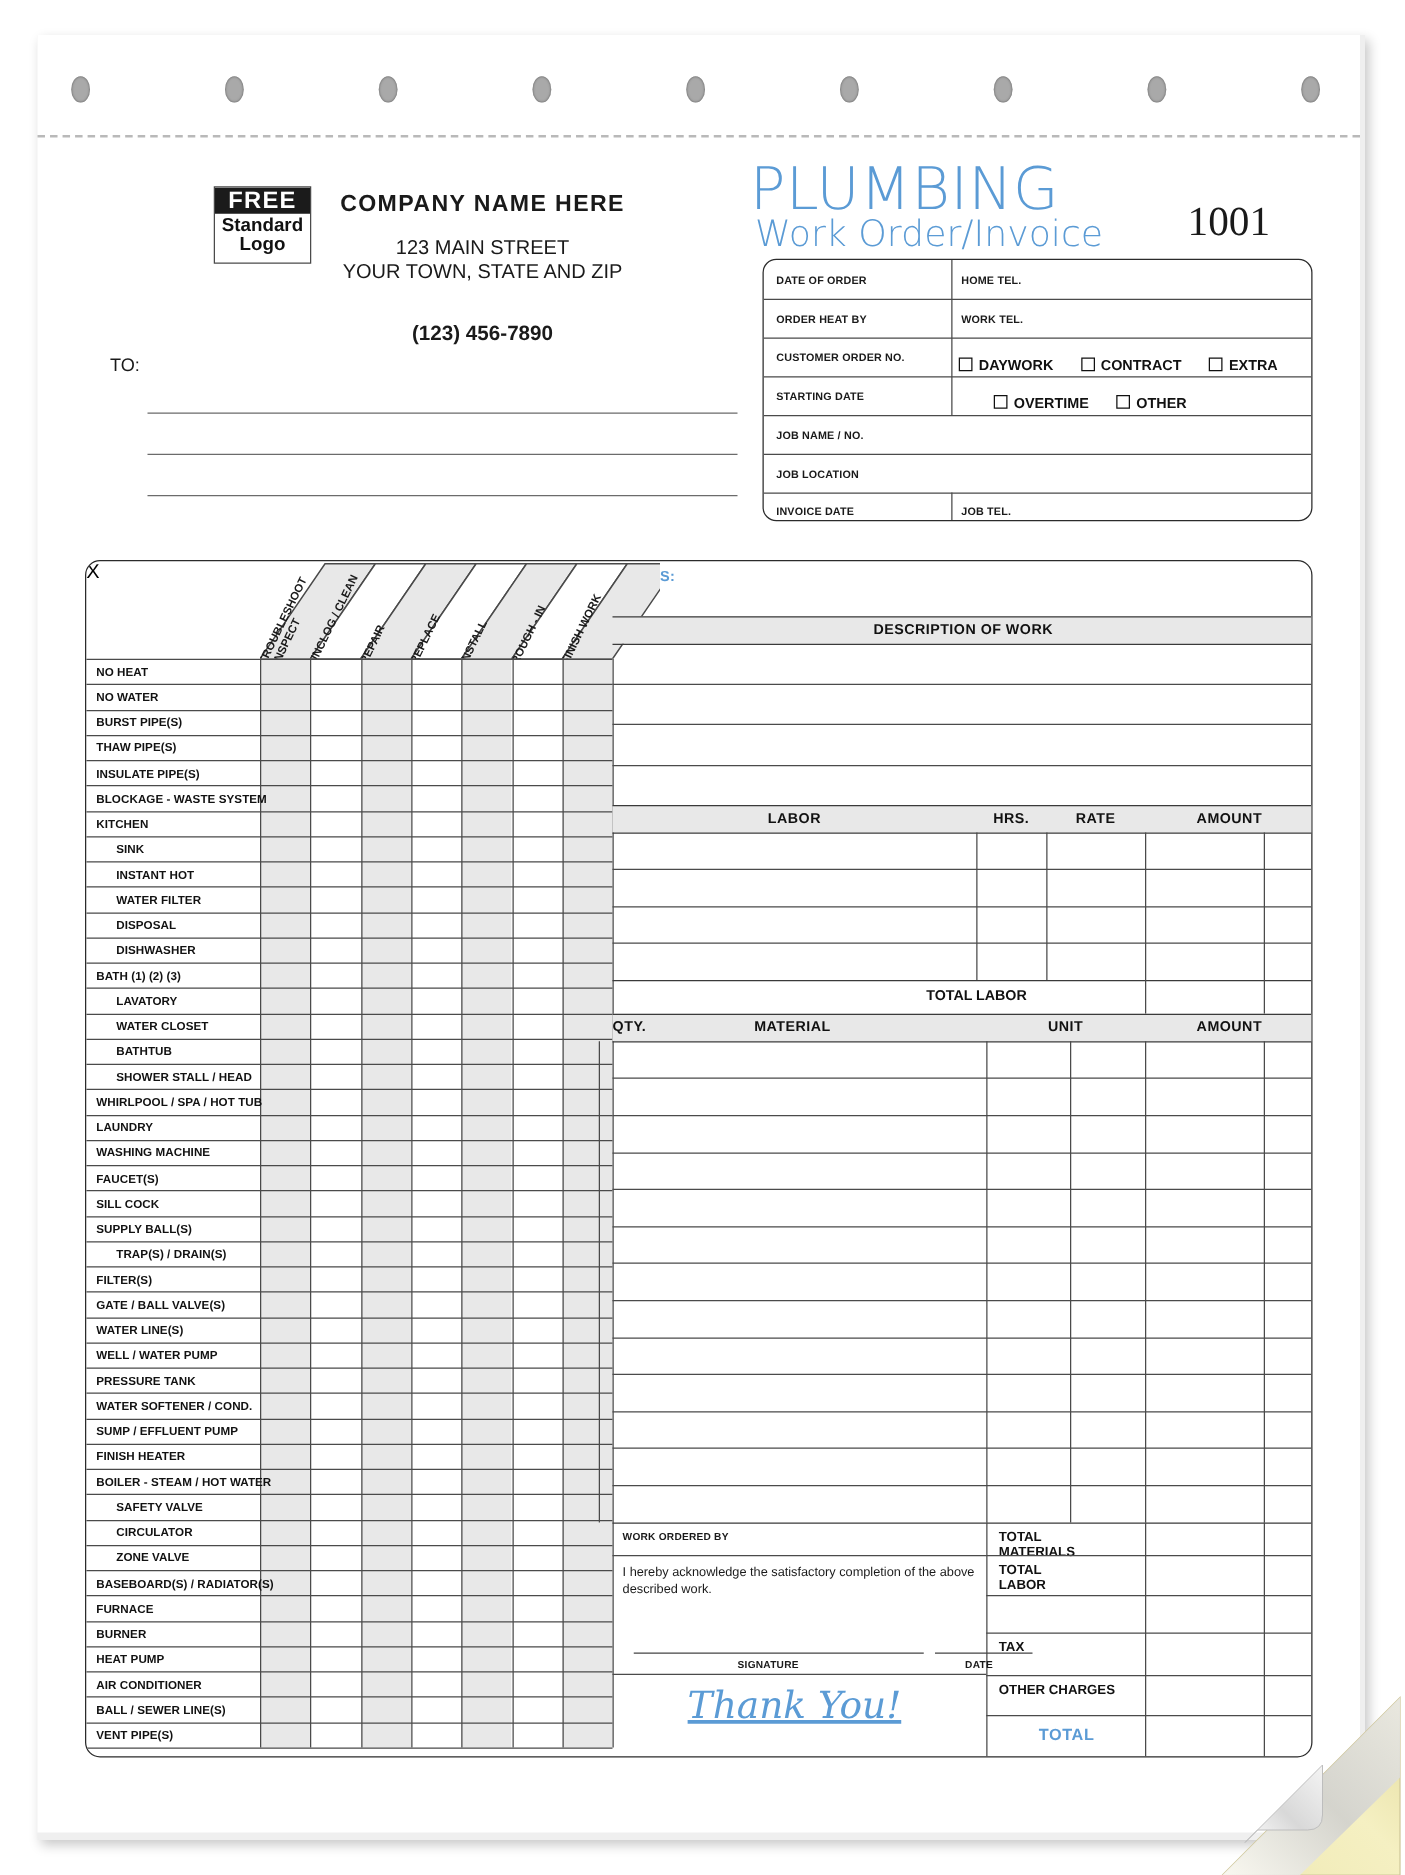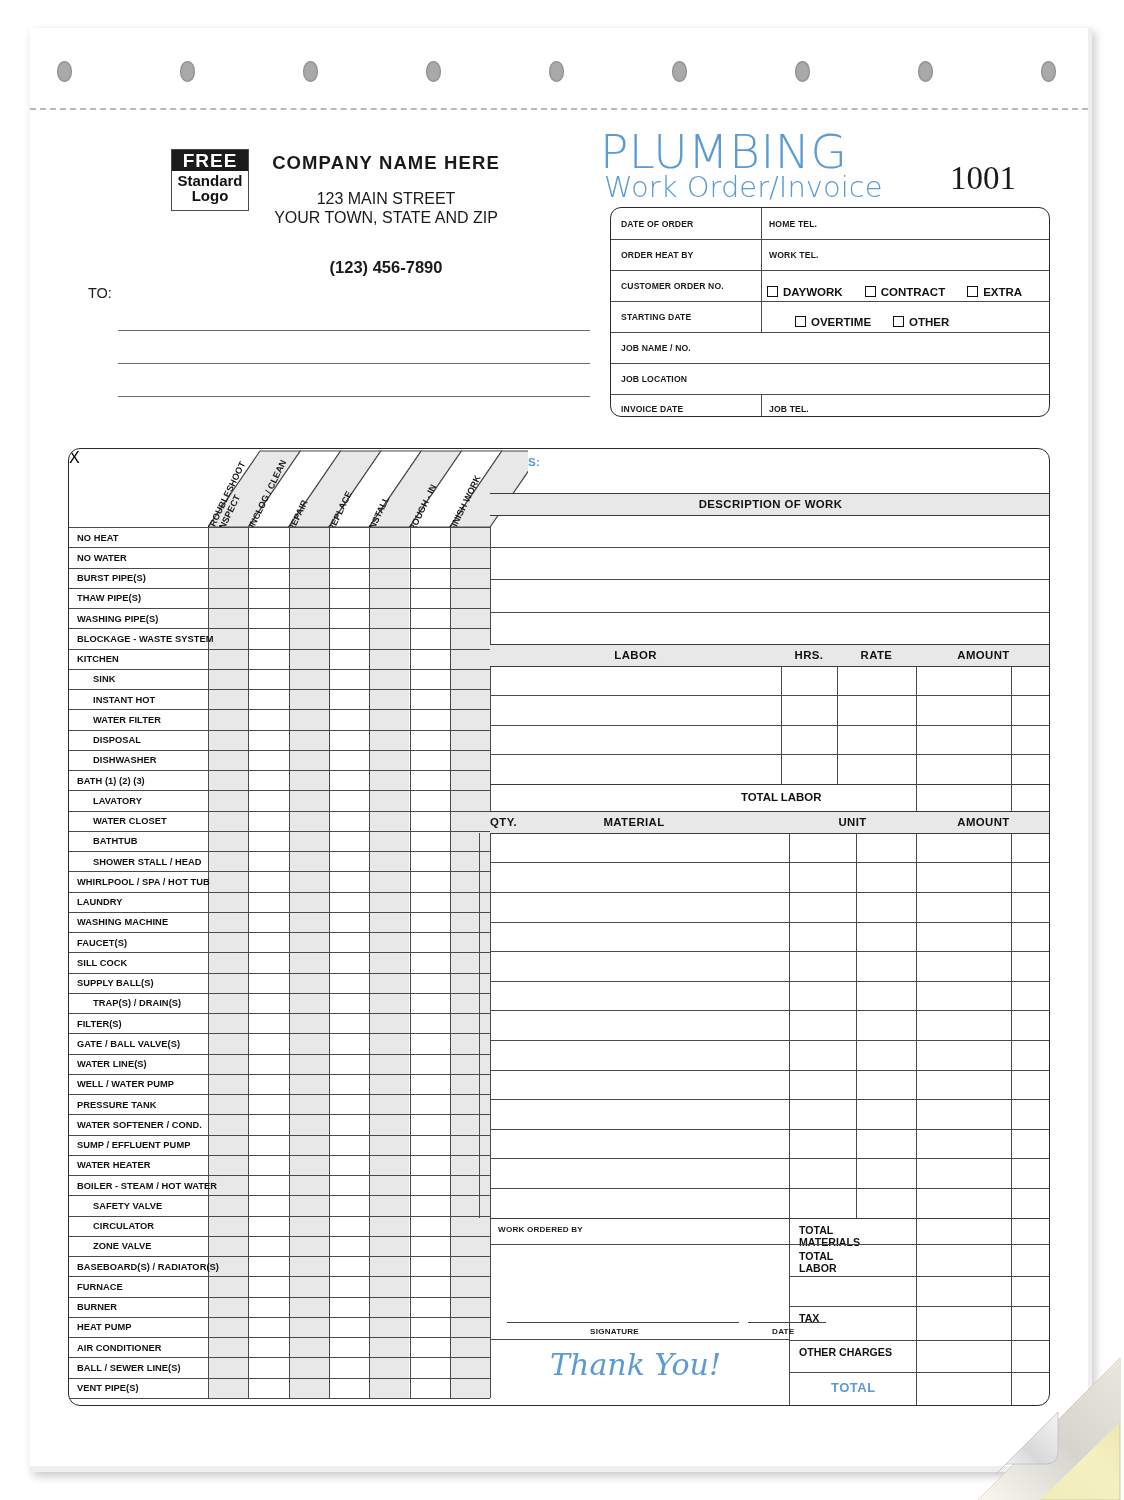--- a/index.html
+++ b/index.html
@@ -130,21 +130,21 @@
   .hdr-band { position:absolute; background:#e8e8e8;}
   .hdr-txt {
     position:absolute; font-size:11.4px; font-weight:bold; color:#111;
     text-align:center; letter-spacing:0.4px;
   }
   .sect-txt { position:absolute; font-size:11.4px; font-weight:bold; color:#111;}
   .small-cap { position:absolute; font-size:8.1px; font-weight:bold; color:#1a1a1a; letter-spacing:0.2px;}
   .ack-txt { position:absolute; font-size:10.2px; color:#1a1a1a; line-height:13px;}
   #thankyou {
     position:absolute; font-size:30px; color:#5b9bd5;
-    font-family:"DejaVu Serif", serif; font-style:italic; font-weight:400;
+    font-family:"DejaVu Serif", serif; font-style:italic; font-weight:400;text-decoration:underline;
   }
   .tot-lbl { position:absolute; font-size:10.6px; font-weight:bold; color:#111; line-height:12.5px;}
   #total-blue { position:absolute; font-size:13px; font-weight:bold; color:#5b9bd5; letter-spacing:0.5px;}
   .sigline { position:absolute; border-top:1.4px solid #444;}
 
   
   #curl { position:absolute; right:-2px; bottom:-2px; width:156px; height:150px; overflow:hidden;}
 </style>
 </head>
 <body>
@@ -592,21 +592,21 @@
       <div class="gcell" style="left: 259.9px; top: 928.5px; width: 40.3px; height: 20.25px;"></div>
       <div class="gcell" style="left: 300.2px; top: 928.5px; width: 40.3px; height: 20.25px;"></div>
       <div class="gcell" style="left: 340.5px; top: 928.5px; width: 40.3px; height: 20.25px;"></div>
       <div class="gcell" style="left: 380.8px; top: 928.5px; width: 40.3px; height: 20.25px;"></div>
     </div>
   <div id="rows-layer">
       <div class="row-label" style="left: 8px; top: 83.5px;">NO HEAT</div>
       <div class="row-label" style="left: 8px; top: 103.75px;">NO WATER</div>
       <div class="row-label" style="left: 8px; top: 124px;">BURST PIPE(S)</div>
       <div class="row-label" style="left: 8px; top: 144.25px;">THAW PIPE(S)</div>
-      <div class="row-label" style="left: 8px; top: 164.5px;">WASHING PIPE(S)</div>
+      <div class="row-label" style="left: 8px; top: 164.5px;">INSULATE PIPE(S)</div>
       <div class="row-label" style="left: 8px; top: 184.75px;">BLOCKAGE - WASTE SYSTEM</div>
       <div class="row-label" style="left: 8px; top: 205px;">KITCHEN</div>
       <div class="row-label" style="left: 24px; top: 225.25px;">SINK</div>
       <div class="row-label" style="left: 24px; top: 245.5px;">INSTANT HOT</div>
       <div class="row-label" style="left: 24px; top: 265.75px;">WATER FILTER</div>
       <div class="row-label" style="left: 24px; top: 286px;">DISPOSAL</div>
       <div class="row-label" style="left: 24px; top: 306.25px;">DISHWASHER</div>
       <div class="row-label" style="left: 8px; top: 326.5px;">BATH   (1)   (2)   (3)</div>
       <div class="row-label" style="left: 24px; top: 346.75px;">LAVATORY</div>
       <div class="row-label" style="left: 24px; top: 367px;">WATER CLOSET</div>
@@ -619,21 +619,21 @@
       <div class="row-label" style="left: 8px; top: 508.75px;">SILL COCK</div>
       <div class="row-label" style="left: 8px; top: 529px;">SUPPLY BALL(S)</div>
       <div class="row-label" style="left: 24px; top: 549.25px;">TRAP(S) / DRAIN(S)</div>
       <div class="row-label" style="left: 8px; top: 569.5px;">FILTER(S)</div>
       <div class="row-label" style="left: 8px; top: 589.75px;">GATE / BALL VALVE(S)</div>
       <div class="row-label" style="left: 8px; top: 610px;">WATER LINE(S)</div>
       <div class="row-label" style="left: 8px; top: 630.25px;">WELL / WATER PUMP</div>
       <div class="row-label" style="left: 8px; top: 650.5px;">PRESSURE TANK</div>
       <div class="row-label" style="left: 8px; top: 670.75px;">WATER SOFTENER / COND.</div>
       <div class="row-label" style="left: 8px; top: 691px;">SUMP / EFFLUENT PUMP</div>
-      <div class="row-label" style="left: 8px; top: 711.25px;">WATER HEATER</div>
+      <div class="row-label" style="left: 8px; top: 711.25px;">FINISH HEATER</div>
       <div class="row-label" style="left: 8px; top: 731.5px;">BOILER - STEAM / HOT WATER</div>
       <div class="row-label" style="left: 24px; top: 751.75px;">SAFETY VALVE</div>
       <div class="row-label" style="left: 24px; top: 772px;">CIRCULATOR</div>
       <div class="row-label" style="left: 24px; top: 792.25px;">ZONE VALVE</div>
       <div class="row-label" style="left: 8px; top: 812.5px;">BASEBOARD(S) / RADIATOR(S)</div>
       <div class="row-label" style="left: 8px; top: 832.75px;">FURNACE</div>
       <div class="row-label" style="left: 8px; top: 853px;">BURNER</div>
       <div class="row-label" style="left: 8px; top: 873.25px;">HEAT PUMP</div>
       <div class="row-label" style="left: 8px; top: 893.5px;">AIR CONDITIONER</div>
       <div class="row-label" style="left: 8px; top: 913.75px;">BALL / SEWER LINE(S)</div>
@@ -793,20 +793,21 @@
       <div class="gl-v" style="left: 787px; top: 383.8px; height: 384.8px;"></div>
       <div class="gl-v" style="left: 847px; top: 383.8px; height: 384.8px;"></div>
       <div class="gl-v" style="left: 942px; top: 383.8px; height: 384.8px;"></div>
       <div class="gl-h-thick" style="left: 421.1px; top: 768.6px; width: 560.9px;"></div>
       <div class="gl-v" style="left: 720px; top: 768.6px; height: 189.4px;"></div>
       <div class="gl-v" style="left: 847px; top: 768.6px; height: 189.4px;"></div>
       <div class="gl-v" style="left: 942px; top: 768.6px; height: 189.4px;"></div>
       <div class="small-cap" style="left: 429.1px; top: 775.6px;">WORK ORDERED BY</div>
       <div class="gcell" style="left: 421.1px; top: 768.6px; width: 298.9px; height: 26px;"></div>
       <div class="gl-h" style="left: 421.1px; top: 794.6px; width: 298.9px;"></div>
+      <div class="ack-txt" style="left: 429.1px; top: 802.6px; width: 284.9px;">I hereby acknowledge the satisfactory completion of the above described work.</div>
       <div class="sigX" style="left: 429.1px; top: 860.6px;">X</div>
       <div class="sigline" style="left: 438.1px; top: 872.6px; width: 232px;"></div>
       <div class="sigline" style="left: 679.1px; top: 872.6px; width: 78px;"></div>
       <div class="small-cap" style="left: 521.1px; top: 877.6px;">SIGNATURE</div>
       <div class="small-cap" style="left: 703.1px; top: 877.6px;">DATE</div>
       <div class="gl-h" style="left: 421.1px; top: 889.6px; width: 298.9px;"></div>
       <div class="" id="thankyou" style="left: 481.1px; top: 897.6px;">Thank You!</div>
       <div class="tot-lbl" style="left: 730px; top: 774.6px;">
         <div>TOTAL</div>
         <div>MATERIALS</div>

